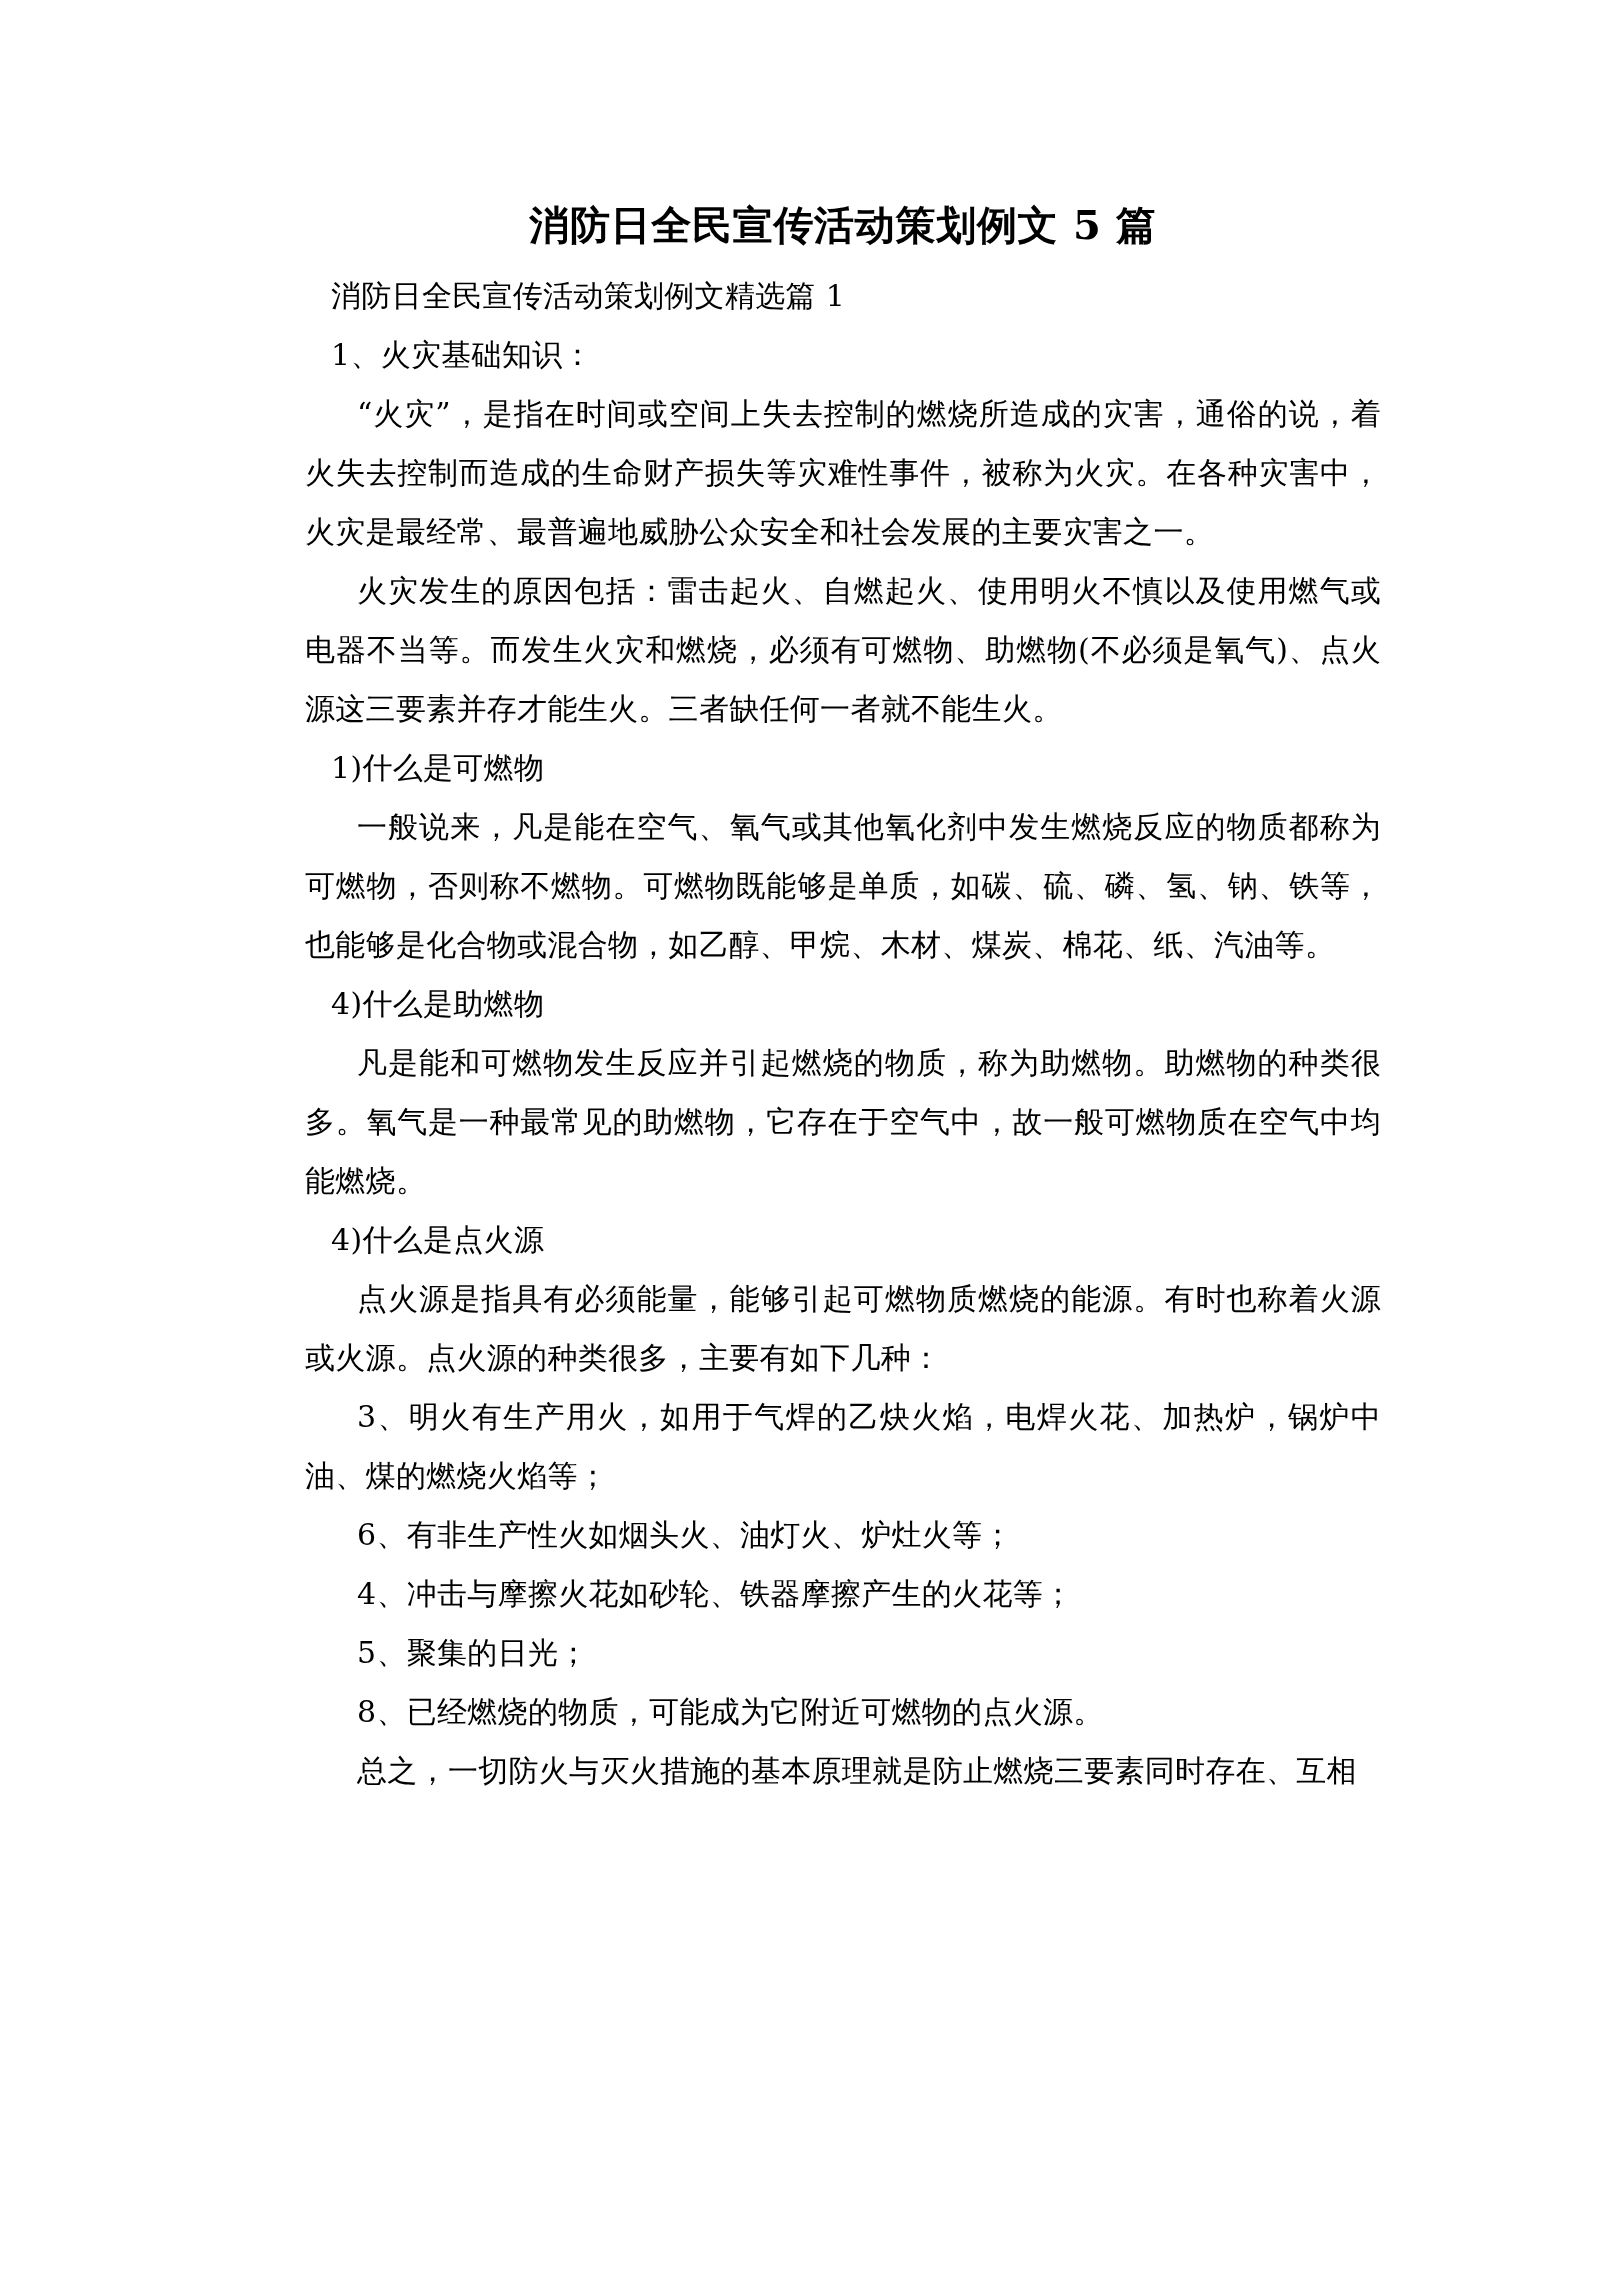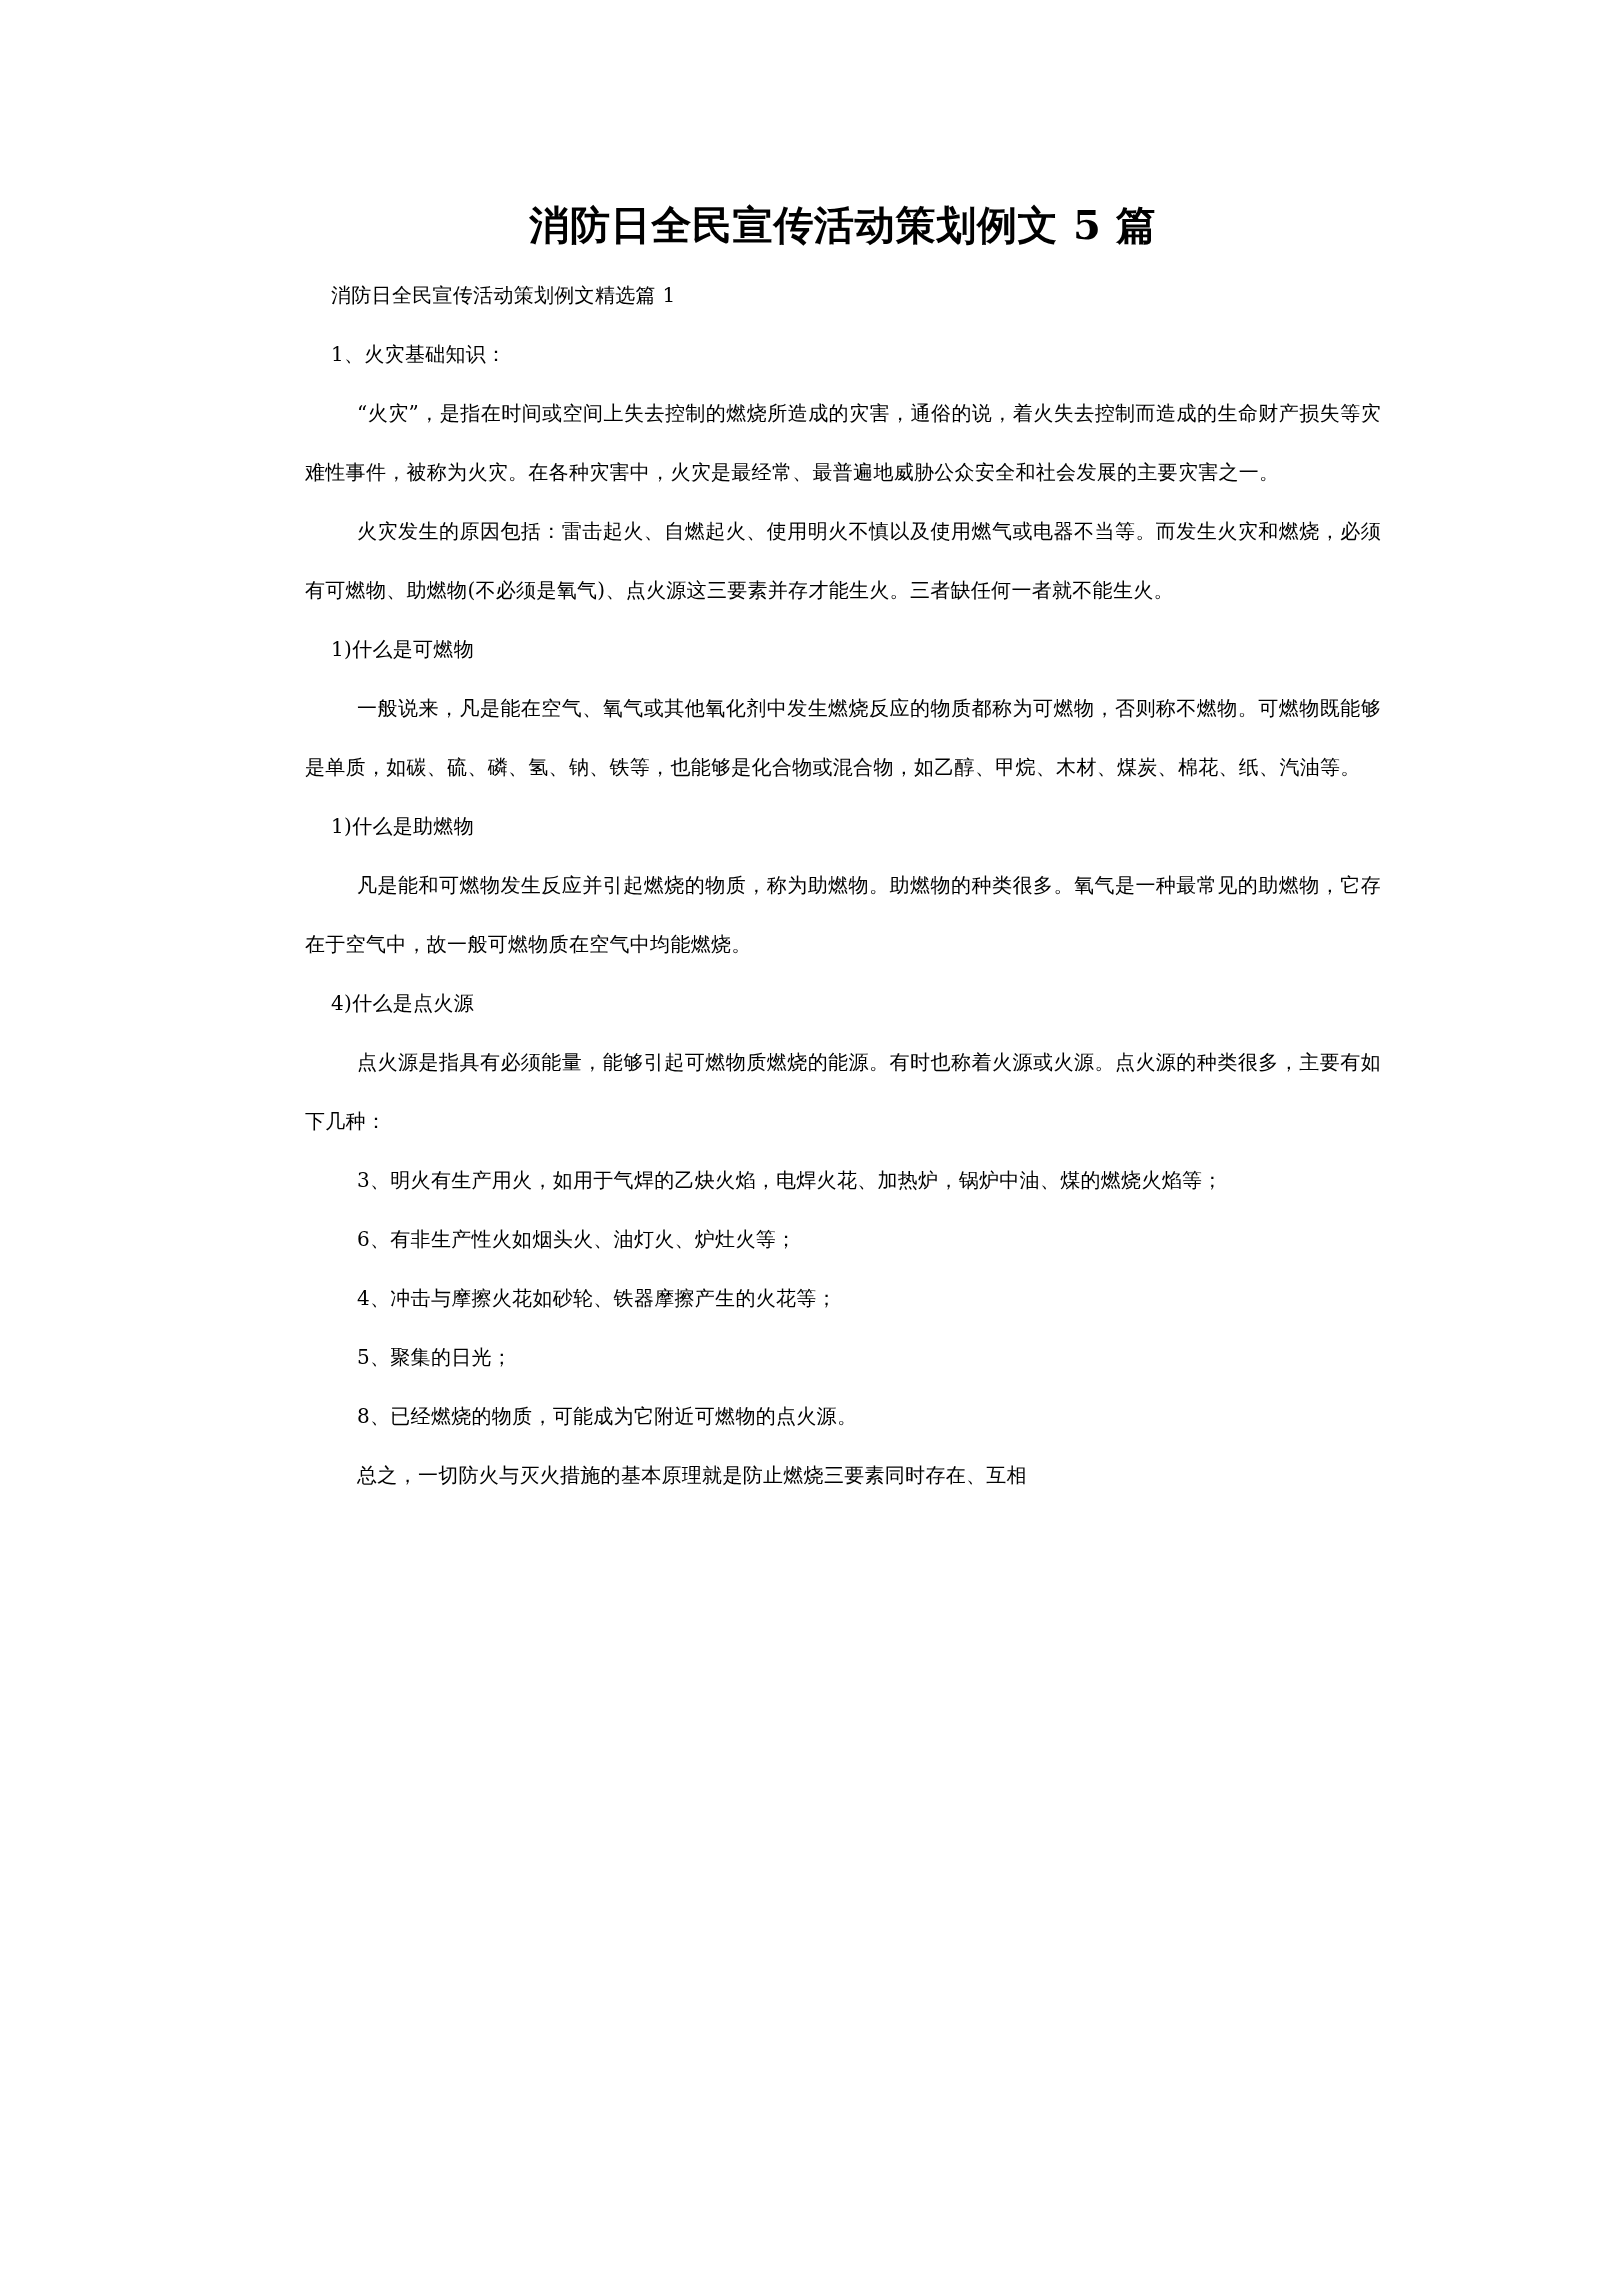--- a/index.html
+++ b/index.html
@@ -30,21 +30,21 @@
     text-align: center;
     line-height: 1.45;
     margin: 0 0 11.8px 0;
     letter-spacing: 0.7px;
     font-family: "DejaVu Serif", "Liberation Serif", serif;
   }
   .body-block {
     width: 1076px;
   }
   p.para {
-    font-size: 20px;
+    font-size: 30px;
     line-height: 59px;
     margin: 0;
     text-align: justify;
     text-justify: inter-ideograph;
     letter-spacing: 0.3px;
     font-family: "DejaVu Serif", "Liberation Serif", serif;
   }
   p.indent1 {
     text-indent: 26px;
   }
@@ -59,21 +59,21 @@
 
   <h1 class="doc-title">消防日全民宣传活动策划例文 5 篇</h1>
 
   <div class="body-block">
     <p class="para indent1">消防日全民宣传活动策划例文精选篇 1</p>
     <p class="para indent1">1、火灾基础知识：</p>
     <p class="para indent2">“火灾”，是指在时间或空间上失去控制的燃烧所造成的灾害，通俗的说，着火失去控制而造成的生命财产损失等灾难性事件，被称为火灾。在各种灾害中，火灾是最经常、最普遍地威胁公众安全和社会发展的主要灾害之一。</p>
     <p class="para indent2">火灾发生的原因包括：雷击起火、自燃起火、使用明火不慎以及使用燃气或电器不当等。而发生火灾和燃烧，必须有可燃物、助燃物(不必须是氧气)、点火源这三要素并存才能生火。三者缺任何一者就不能生火。</p>
     <p class="para indent1">1)什么是可燃物</p>
     <p class="para indent2">一般说来，凡是能在空气、氧气或其他氧化剂中发生燃烧反应的物质都称为可燃物，否则称不燃物。可燃物既能够是单质，如碳、硫、磷、氢、钠、铁等，也能够是化合物或混合物，如乙醇、甲烷、木材、煤炭、棉花、纸、汽油等。</p>
-    <p class="para indent1">1)什么是助燃物</p>
+    <p class="para indent1">4)什么是助燃物</p>
     <p class="para indent2">凡是能和可燃物发生反应并引起燃烧的物质，称为助燃物。助燃物的种类很多。氧气是一种最常见的助燃物，它存在于空气中，故一般可燃物质在空气中均能燃烧。</p>
     <p class="para indent1">4)什么是点火源</p>
     <p class="para indent2">点火源是指具有必须能量，能够引起可燃物质燃烧的能源。有时也称着火源或火源。点火源的种类很多，主要有如下几种：</p>
     <p class="para indent2">3、明火有生产用火，如用于气焊的乙炔火焰，电焊火花、加热炉，锅炉中油、煤的燃烧火焰等；</p>
     <p class="para indent2">6、有非生产性火如烟头火、油灯火、炉灶火等；</p>
     <p class="para indent2">4、冲击与摩擦火花如砂轮、铁器摩擦产生的火花等；</p>
     <p class="para indent2">5、聚集的日光；</p>
     <p class="para indent2">8、已经燃烧的物质，可能成为它附近可燃物的点火源。</p>
     <p class="para indent2">总之，一切防火与灭火措施的基本原理就是防止燃烧三要素同时存在、互相</p>
   </div>

